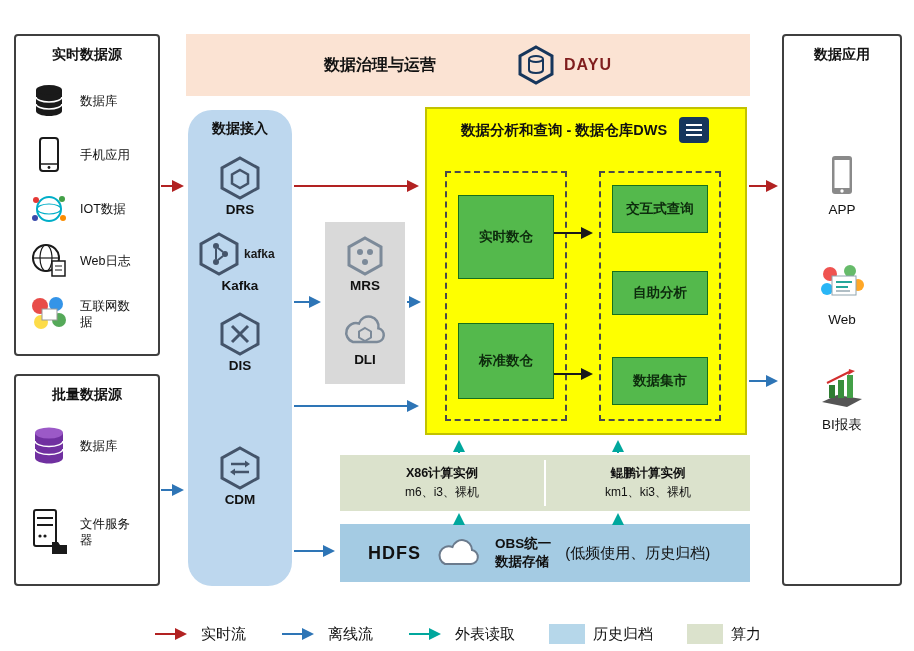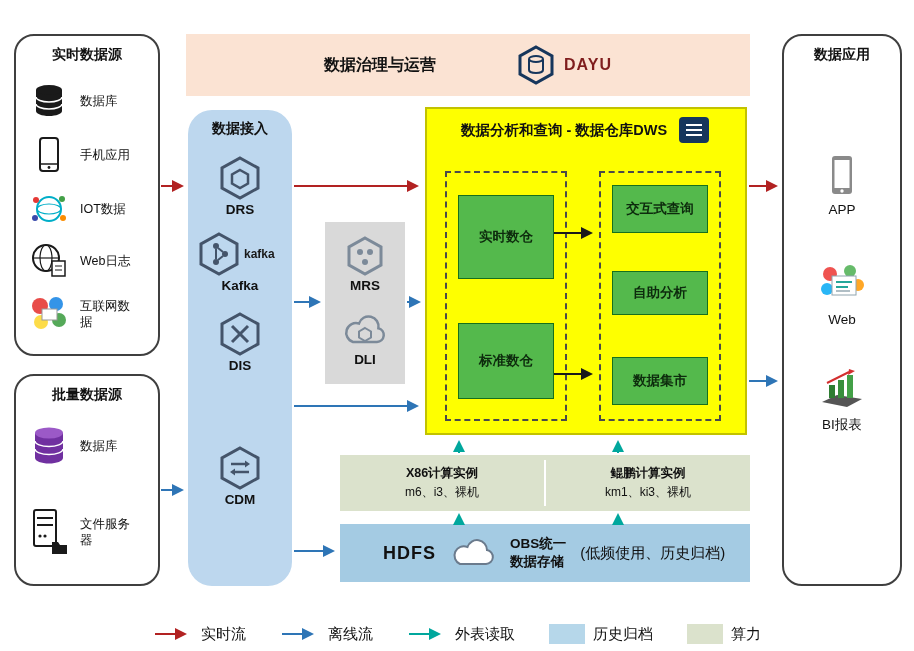--- a/index.html
+++ b/index.html
@@ -7,21 +7,21 @@
   .canvas { position: relative; width: 914px; height: 651px; background: #fff; overflow: hidden; }
 
   
   .banner { position: absolute; left: 186px; top: 34px; width: 564px; height: 62px;
             background: #fbe3d3; display: flex; align-items: center; justify-content: center; gap: 80px; }
   .banner-title { font-size: 16px; font-weight: bold; color: #111; }
   .dayu { display: flex; align-items: center; gap: 8px; }
   .dayu-text { font-size: 16px; font-weight: bold; color: #7f1d1d; letter-spacing: 1px; }
 
   
-  .outer-box { position: absolute; background: #fff; border: 2px solid #3f3f3f; border-radius: 20px; }
+  .outer-box { position: absolute; background: #fff; border: 2px solid #3f3f3f; border-radius: 4px; }
   .rt-box    { left: 14px;  top: 34px;  width: 146px; height: 322px; }
   .batch-box { left: 14px;  top: 374px; width: 146px; height: 212px; }
   .app-box   { left: 782px; top: 34px;  width: 120px; height: 552px; }
   .box-title { font-size: 14px; font-weight: bold; text-align: center; padding-top: 10px; color: #111; }
 
   .src-item { position: absolute; left: 10px; right: 4px; display: flex; align-items: center; gap: 8px; }
   .src-icon { flex: 0 0 46px; display: flex; justify-content: center; }
   .src-label { font-size: 12.5px; color: #111; line-height: 1.3; }
 
   
@@ -47,21 +47,21 @@
 
   
   .compute-box { position: absolute; left: 340px; top: 455px; width: 410px; height: 56px; background: #dbe2cc; display: flex; }
   .compute-half { flex: 1; display: flex; flex-direction: column; align-items: center; justify-content: center; gap: 2px; }
   .compute-divider { width: 2px; background: #fff; margin: 5px 0; }
   .c-title { font-size: 12.5px; font-weight: bold; color: #111; }
   .c-detail { font-size: 12px; color: #111; }
 
   
   .hdfs-box { position: absolute; left: 340px; top: 524px; width: 410px; height: 58px; background: #a4cbe3;
-              display: flex; align-items: center; gap: 14px; padding-left: 43px; }
+              display: flex; align-items: center; gap: 14px; padding-left: 28px; }
   .hdfs-label { font-size: 18px; font-weight: bold; color: #111; letter-spacing: 1px; }
   .obs-lines { font-size: 13.5px; font-weight: bold; color: #111; line-height: 1.3; }
   .obs-note { font-size: 15px; color: #111; }
 
   
   .app-item { position: absolute; left: 0; width: 100%; display: flex; flex-direction: column; align-items: center; gap: 6px; }
   .app-label { font-size: 13.5px; color: #111; }
 
   
   .overlay { position: absolute; left: 0; top: 0; z-index: 20; pointer-events: none; }

